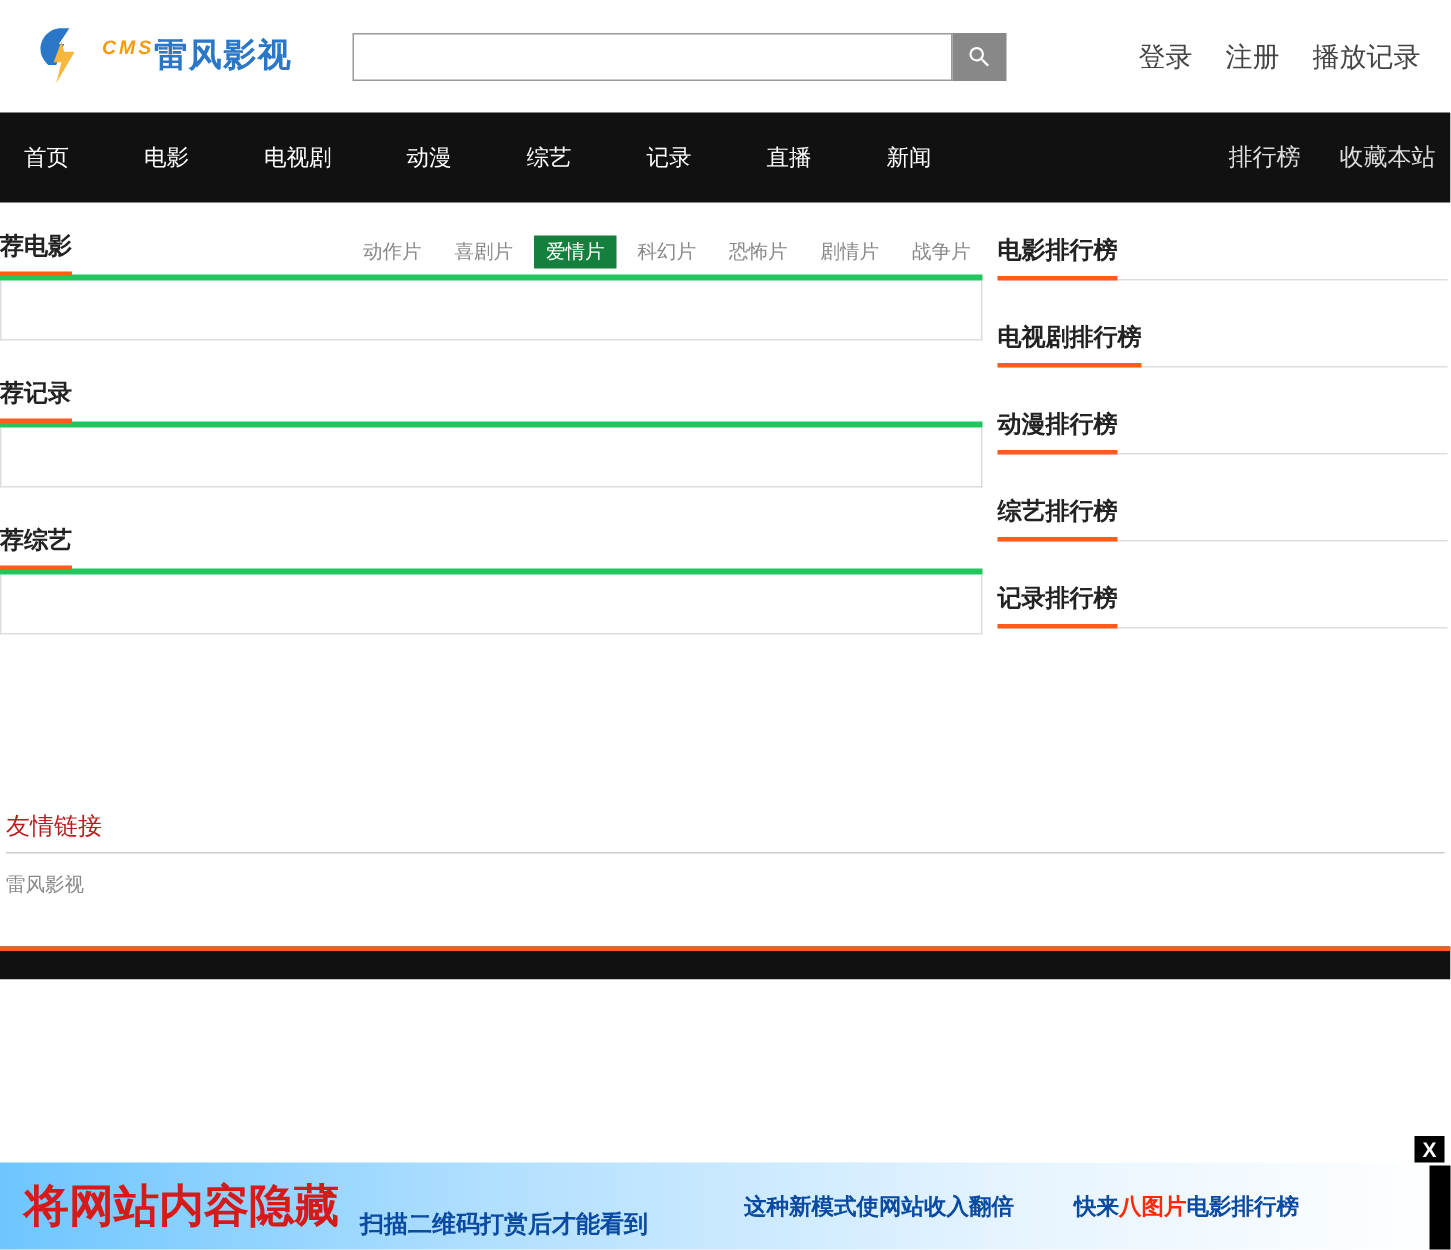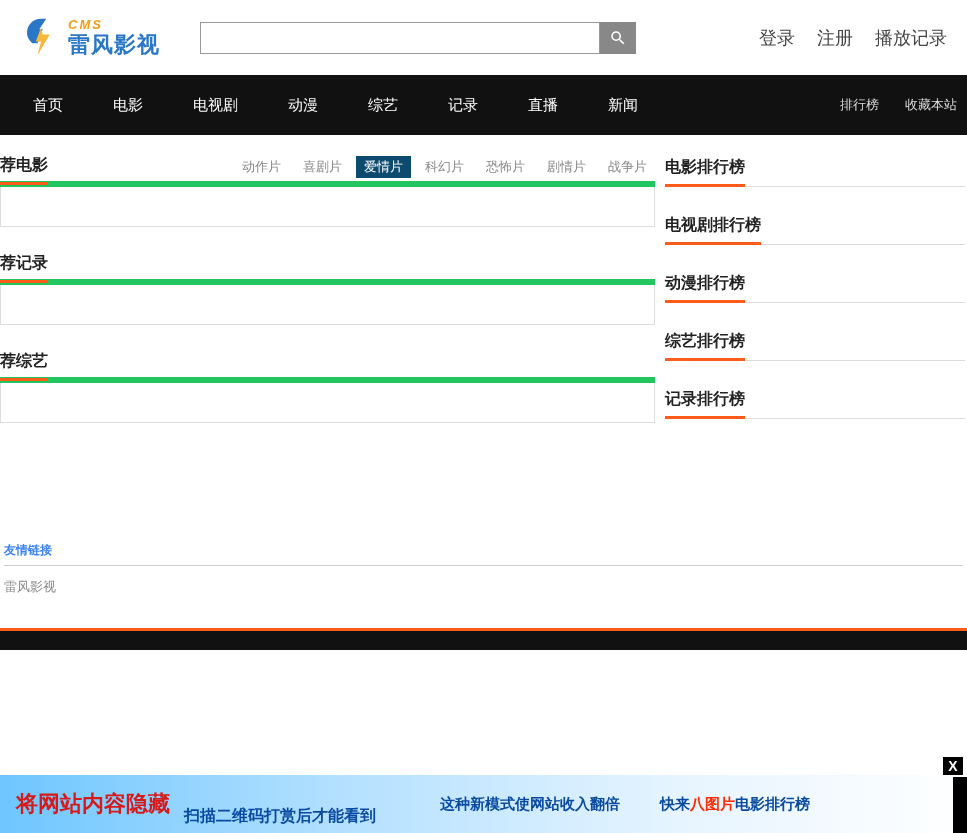--- a/index.html
+++ b/index.html
@@ -4,65 +4,65 @@
 <style>
 *{margin:0;padding:0;box-sizing:border-box}
 body{font-family:"Microsoft YaHei",Arial,sans-serif;font-size:14px;color:#333;background:#fff;width:967px}
 a{text-decoration:none;color:inherit;cursor:pointer}
 
 
 .header{height:75px;background:#fff;display:flex;align-items:center;padding:0 20px}
 .logo{display:flex;align-items:center;margin-right:40px}
 .logo-icon{width:42px;height:42px;margin-right:6px;position:relative}
 .logo-icon svg{width:100%;height:100%}
-.logo-text{display:flex;flex-direction:column;line-height:1.1}
+.logo-text{display:flex;flex-direction:row;line-height:1.1}
 .logo-cms{font-size:13px;font-weight:bold;color:#f39c12;letter-spacing:2px;font-style:italic}
 .logo-name{font-size:22px;font-weight:bold;color:#2a76c7;letter-spacing:1px}
 .search-box{display:flex;align-items:center}
 .search-input{width:400px;height:32px;border:1px solid #999;padding:0 8px;font-size:14px;outline:none}
 .search-btn{width:36px;height:32px;background:#888;border:none;cursor:pointer;display:flex;align-items:center;justify-content:center}
 .search-btn svg{width:18px;height:18px;fill:#fff}
 .header-links{margin-left:auto;display:flex;gap:22px;font-size:18px;color:#444}
 
 
 .nav{height:60px;background:#111;display:flex;align-items:center;padding:0 10px}
-.nav-main{display:flex;gap:50px;margin-left:23px}
+.nav-main{display:flex;gap:50px;margin-left:6px}
 .nav-main a{color:#fff;font-size:15px}
 .nav-right{margin-left:auto;display:flex;gap:26px}
-.nav-right a{color:#ddd;font-size:13px}
+.nav-right a{color:#ddd;font-size:16px}
 
 
 .main-wrap{display:flex;padding:22px 0 0 0}
 .main-left{flex:0 0 655px}
 .main-right{flex:0 0 300px;margin-left:10px}
 
 .section{margin-bottom:28px}
-.sec-head{display:flex;align-items:center;border-bottom:6px solid #22c55e;height:30px;position:relative}
+.sec-head{display:flex;align-items:flex-end;border-bottom:4px solid #22c55e;height:30px;position:relative}
 .sec-title{font-size:16px;font-weight:bold;color:#222;padding-bottom:6px;border-bottom:3px solid #ff5c1b;margin-bottom:-1px}
 .sec-tabs{margin-left:auto;display:flex;gap:6px;padding-bottom:4px;font-size:13px;color:#888}
 .sec-tabs span{padding:2px 8px;cursor:pointer}
-.sec-tabs span.active{background:#0c4a6e;color:#fff}
+.sec-tabs span.active{background:#15803d;color:#fff}
 .sec-body{border:1px solid #ddd;border-top:none;min-height:40px;background:#fff}
 
 .rank-head{border-bottom:1px solid #ddd;height:30px;display:flex;align-items:flex-end}
 .rank-title{font-size:16px;font-weight:bold;color:#222;padding-bottom:6px;border-bottom:3px solid #ff5c1b;margin-bottom:-1px}
 
 
 .friends{margin-top:90px;padding:0 4px}
 .friends-head{border-bottom:1px solid #ccc;padding-bottom:6px}
-.friends-title{font-size:12px;font-weight:bold;color:#3b82f6}
+.friends-title{font-size:16px;font-weight:normal;color:#b91c1c}
 .friends-body{padding:12px 0;font-size:13px;color:#888}
 
 
 .footer-bar{height:22px;background:#111;border-top:3px solid #ff5c1b;margin-top:20px}
 
 
 .bottom-banner{position:fixed;bottom:0;left:0;width:967px;height:58px;background:linear-gradient(90deg,#6ec6ff 0%,#b3e0ff 35%,#e6f4ff 70%,#fff 100%);display:flex;align-items:center;padding:0 16px;font-weight:bold}
 .bn-close{position:absolute;top:-18px;right:4px;width:20px;height:18px;background:#000;color:#fff;font-size:14px;text-align:center;line-height:18px;cursor:pointer;font-weight:bold}
-.bn-l1{color:#d61a1a;font-size:22px}
+.bn-l1{color:#d61a1a;font-size:30px}
 .bn-l2{color:#0a4aa0;font-size:16px;margin-left:14px;align-self:flex-end;margin-bottom:6px}
 .bn-l3{color:#0a4aa0;font-size:15px;margin-left:64px}
 .bn-l4{font-size:15px;margin-left:40px;color:#0a4aa0}
 .bn-l4 .hl{color:#ff2a00}
 .corner{position:fixed;right:0;bottom:0;width:14px;height:56px;background:#000}
 </style>
 </head>
 <body>
 
 <div class="header">

